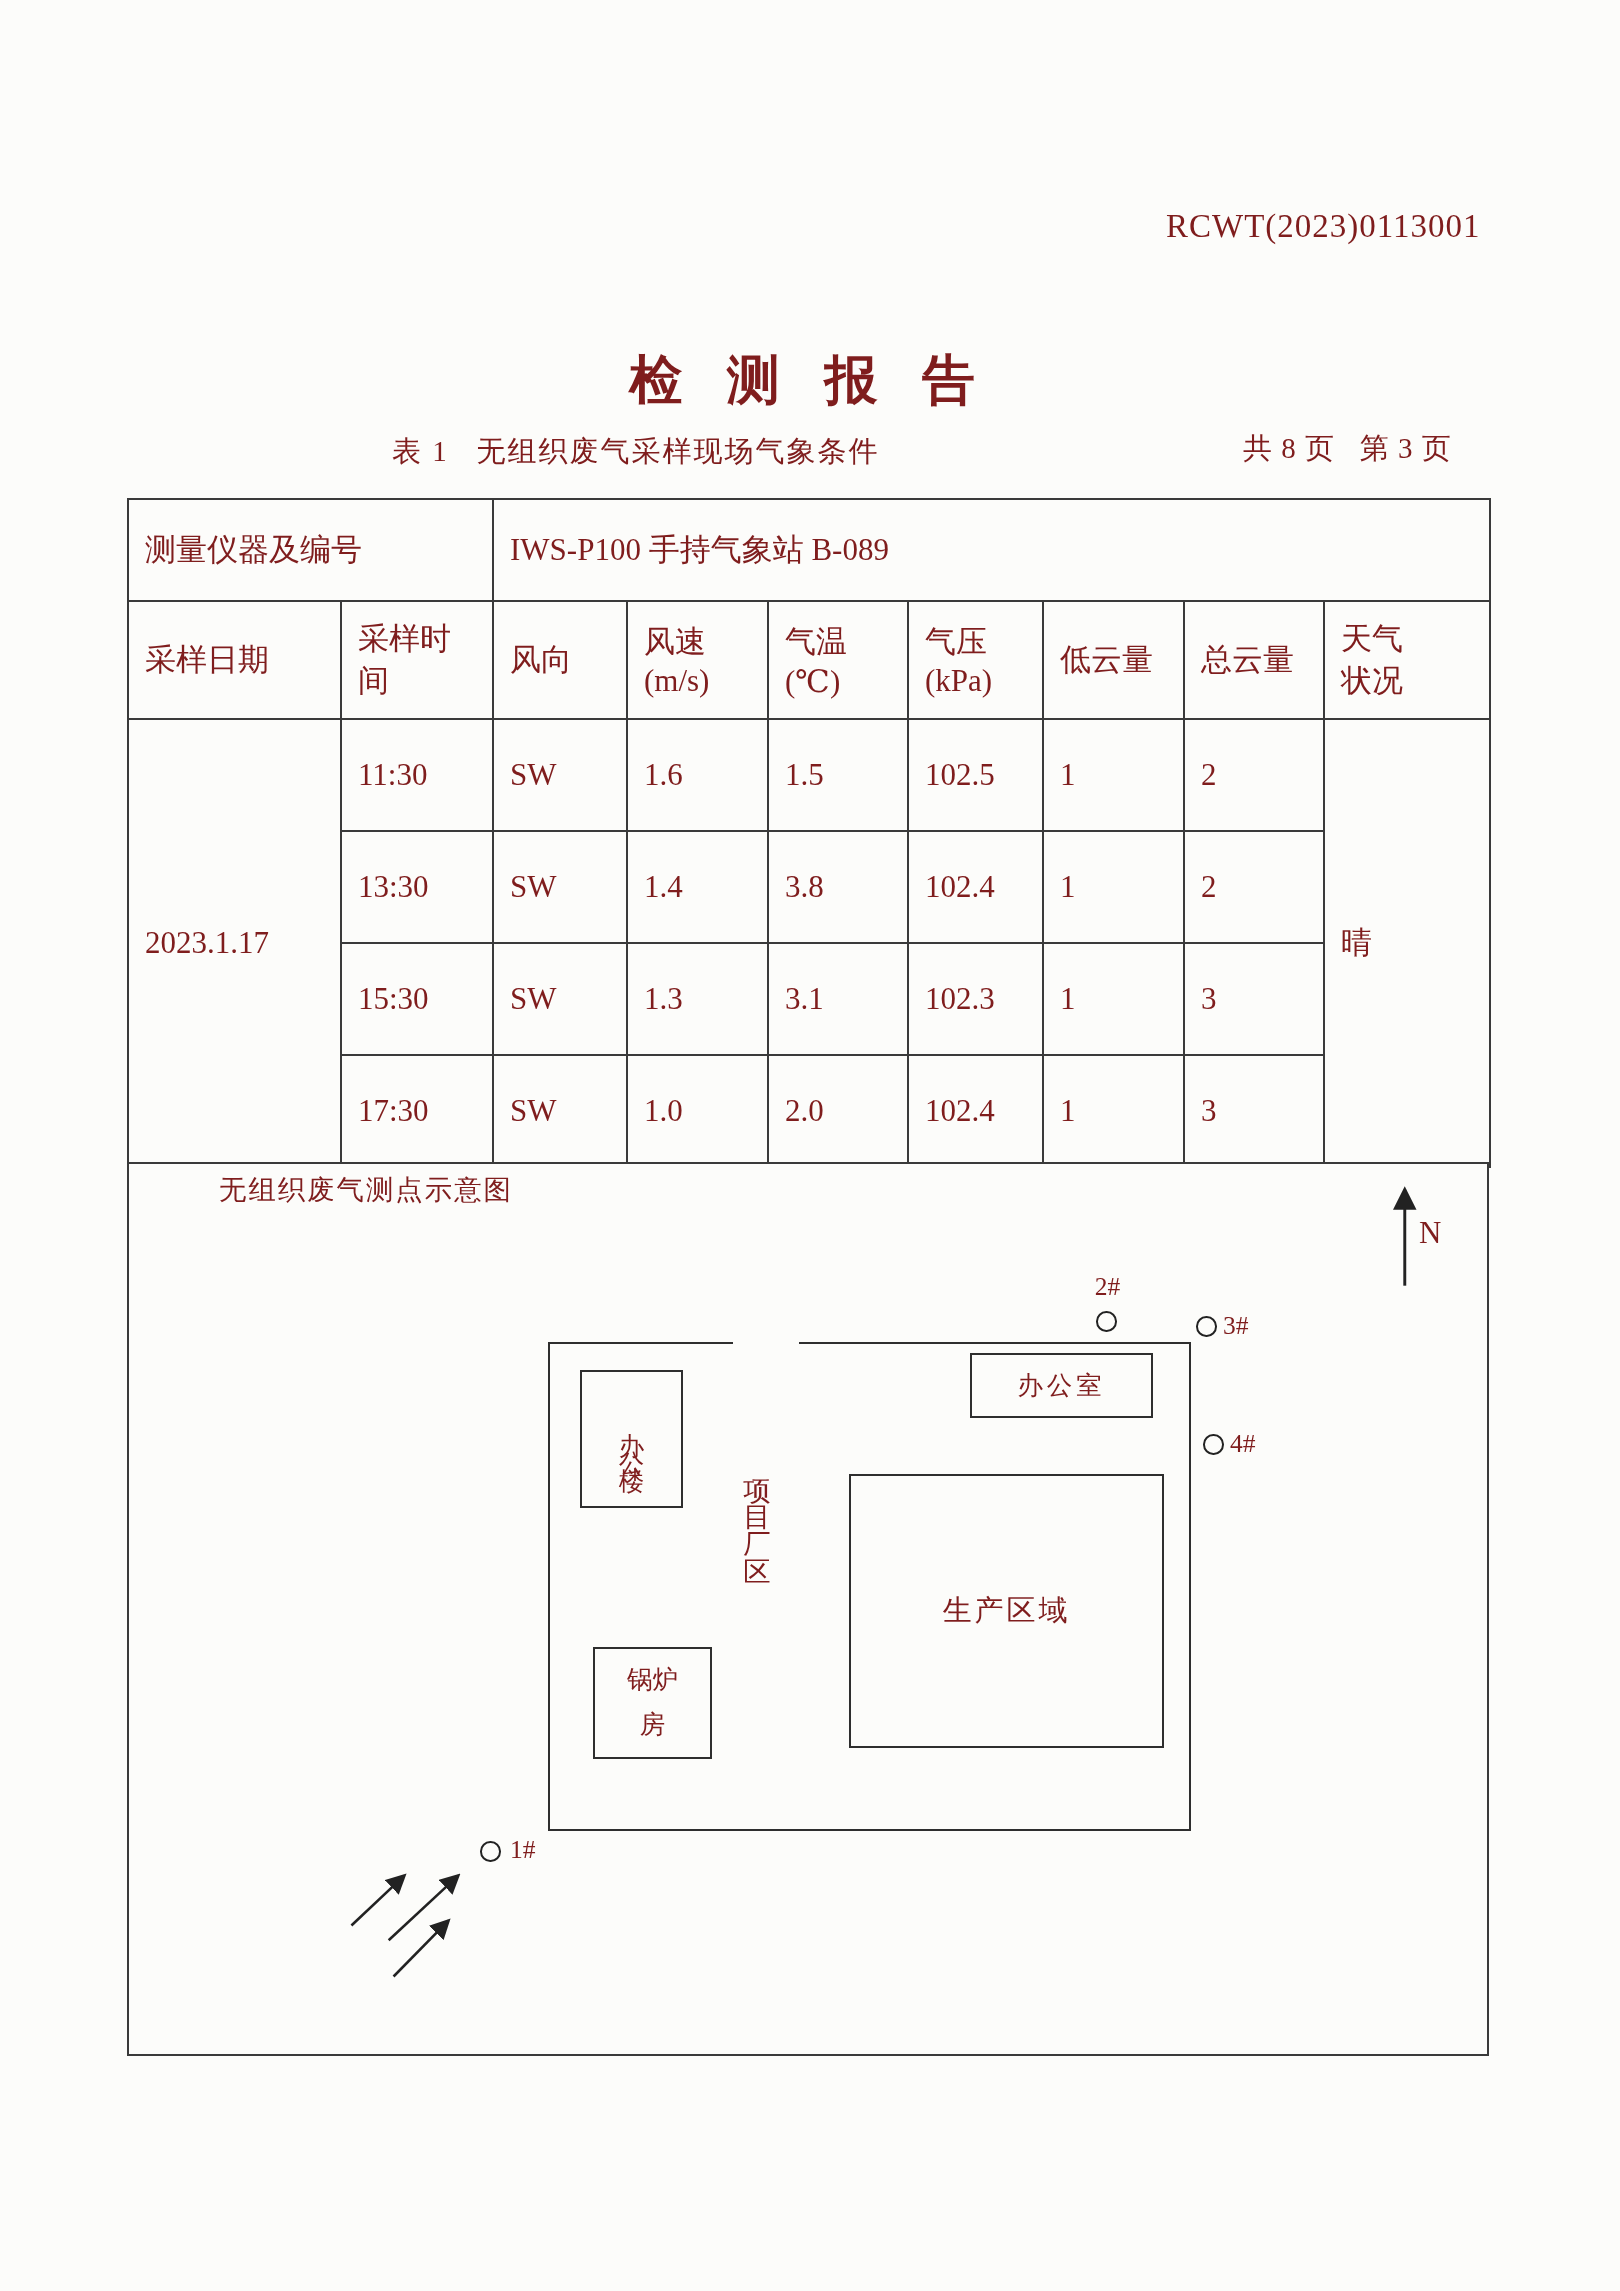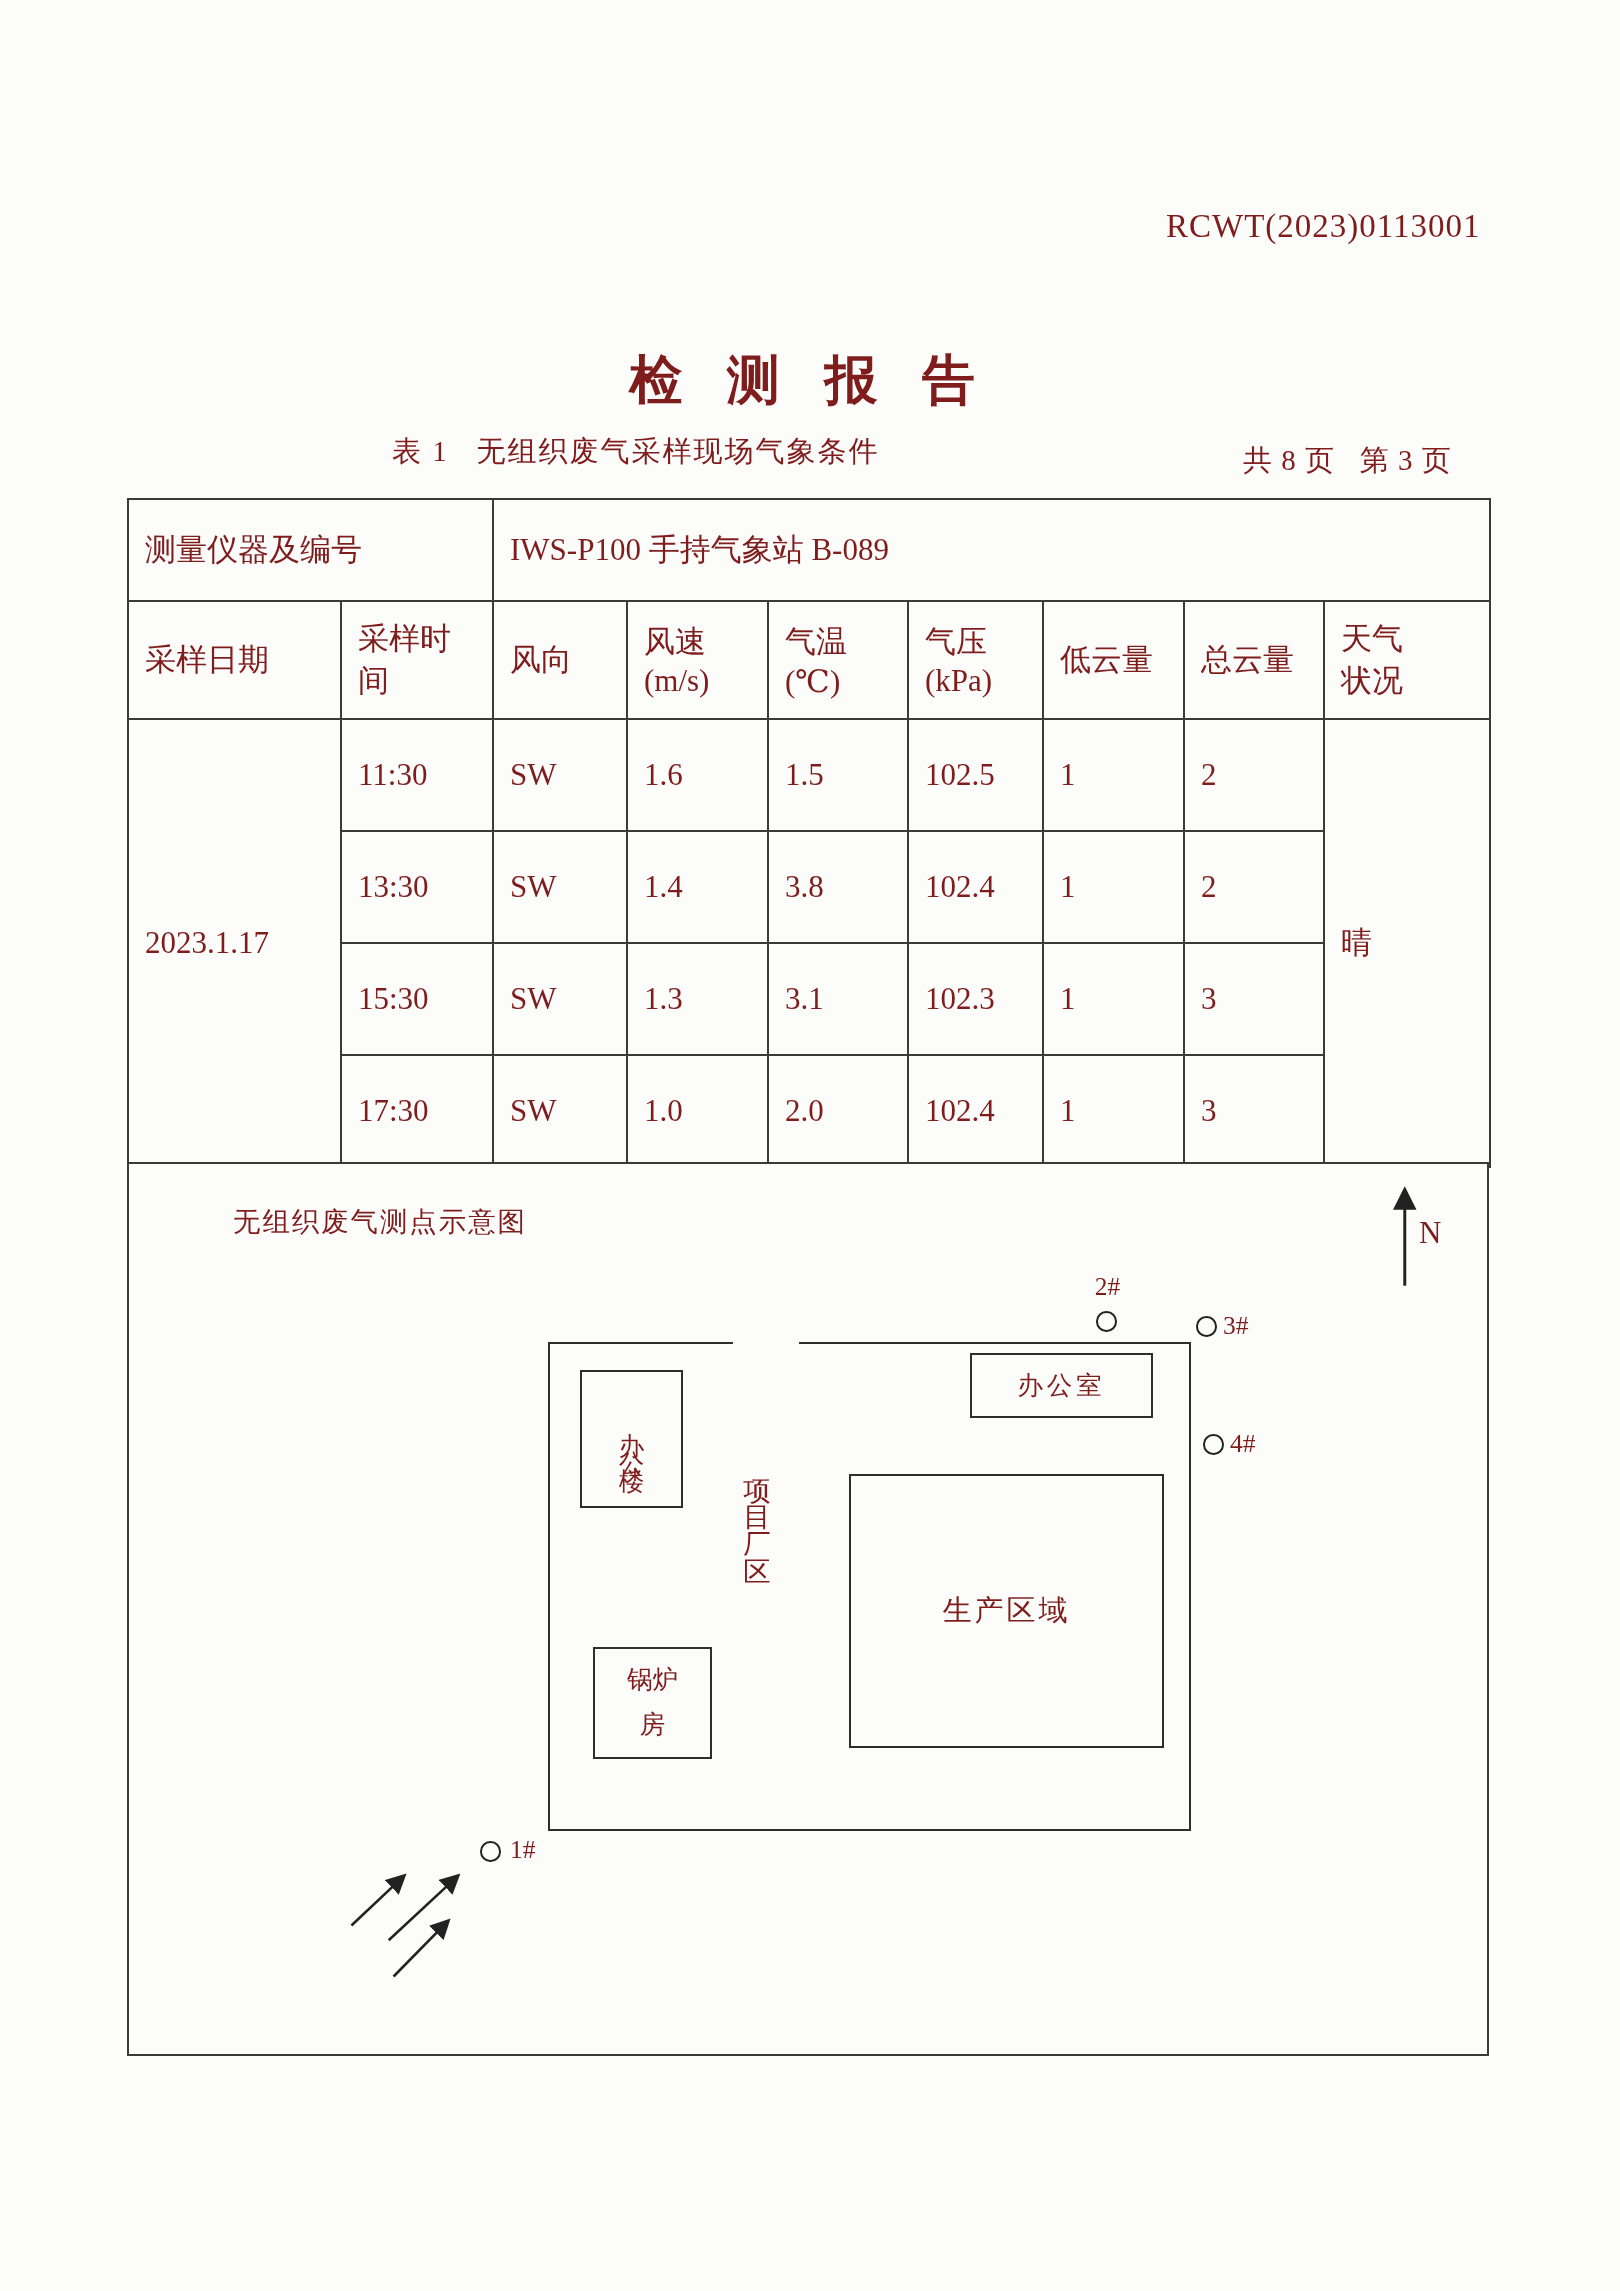--- a/index.html
+++ b/index.html
@@ -10,21 +10,21 @@
     background:#fcfcfa;
     font-family:"Liberation Serif","DejaVu Serif",serif;
     color:#7f1d1d;
     overflow:hidden;
   }
   .abs{position:absolute;}
   .report-number{left:1166px;top:208px;font-size:33px;letter-spacing:1px;}
   .company-name{left:0;top:272px;width:1620px;text-align:center;font-size:37px;letter-spacing:2.9px;}
   .report-title{left:0;top:345px;width:1620px;text-align:center;font-size:53px;font-weight:bold;letter-spacing:15.7px;}
   .table-caption{left:392px;top:432px;font-size:29px;white-space:pre;letter-spacing:2px;}
-  .pagination{left:1243px;top:429px;font-size:29px;white-space:pre;letter-spacing:1px;margin-top:12px;}
+  .pagination{left:1243px;top:429px;font-size:29px;white-space:pre;letter-spacing:1px;}
 
   table.met{
     position:absolute;left:127px;top:498px;
     width:1362px;border-collapse:collapse;table-layout:fixed;
   }
   table.met td,table.met th{
     border:2px solid #3a3a3a;
     text-align:left;vertical-align:middle;
     font-size:31px;font-weight:normal;
     white-space:pre-line;
@@ -43,21 +43,21 @@
         display:flex;align-items:center;justify-content:center;font-size:25.5px;}
   .boundary{left:419px;top:178px;width:643px;height:489px;}
   .gate-gap{left:604px;top:175px;width:66px;height:6.9px;background:#fcfcfa;border:none;}
   .office{left:841px;top:173px;width:183px;height:65px;letter-spacing:3.9px;margin-top:16px;}
   .office-bldg{left:451px;top:206px;width:103px;height:138px;}
   .boiler{left:464px;top:483px;width:119px;height:112px;text-align:center;white-space:pre-line;line-height:1.75;}
   .production{left:720px;top:310px;width:315px;height:274px;font-size:29px;letter-spacing:2.9px;}
   .vtext{writing-mode:vertical-rl;text-orientation:upright;}
   .office-bldg .vtext{letter-spacing:17.6px;font-size:25.5px;}
   .site-label{left:610px;top:294px;font-size:27.4px;letter-spacing:26.5px;}
-  .diagram-label{left:104px;top:7.8px;font-size:27.4px;letter-spacing:2px;margin-top:32px;}
+  .diagram-label{left:90px;top:7.8px;font-size:27.4px;letter-spacing:2px;}
   .north-label{left:1290px;top:51px;font-size:31px;}
   .pt{position:absolute;width:20.6px;height:20.6px;border:2.5px solid #222;border-radius:50%;
       background:#fcfcfa;box-sizing:border-box;}
   .pt1{left:351px;top:677px;}
   .pt2{left:967px;top:147px;}
   .pt3{left:1067px;top:152px;}
   .pt4{left:1074px;top:270px;}
   .ptlabel{position:absolute;font-size:25.5px;}
   .lbl1{left:381px;top:671px;}
   .lbl2{left:959px;top:108px;width:39px;text-align:center;}

